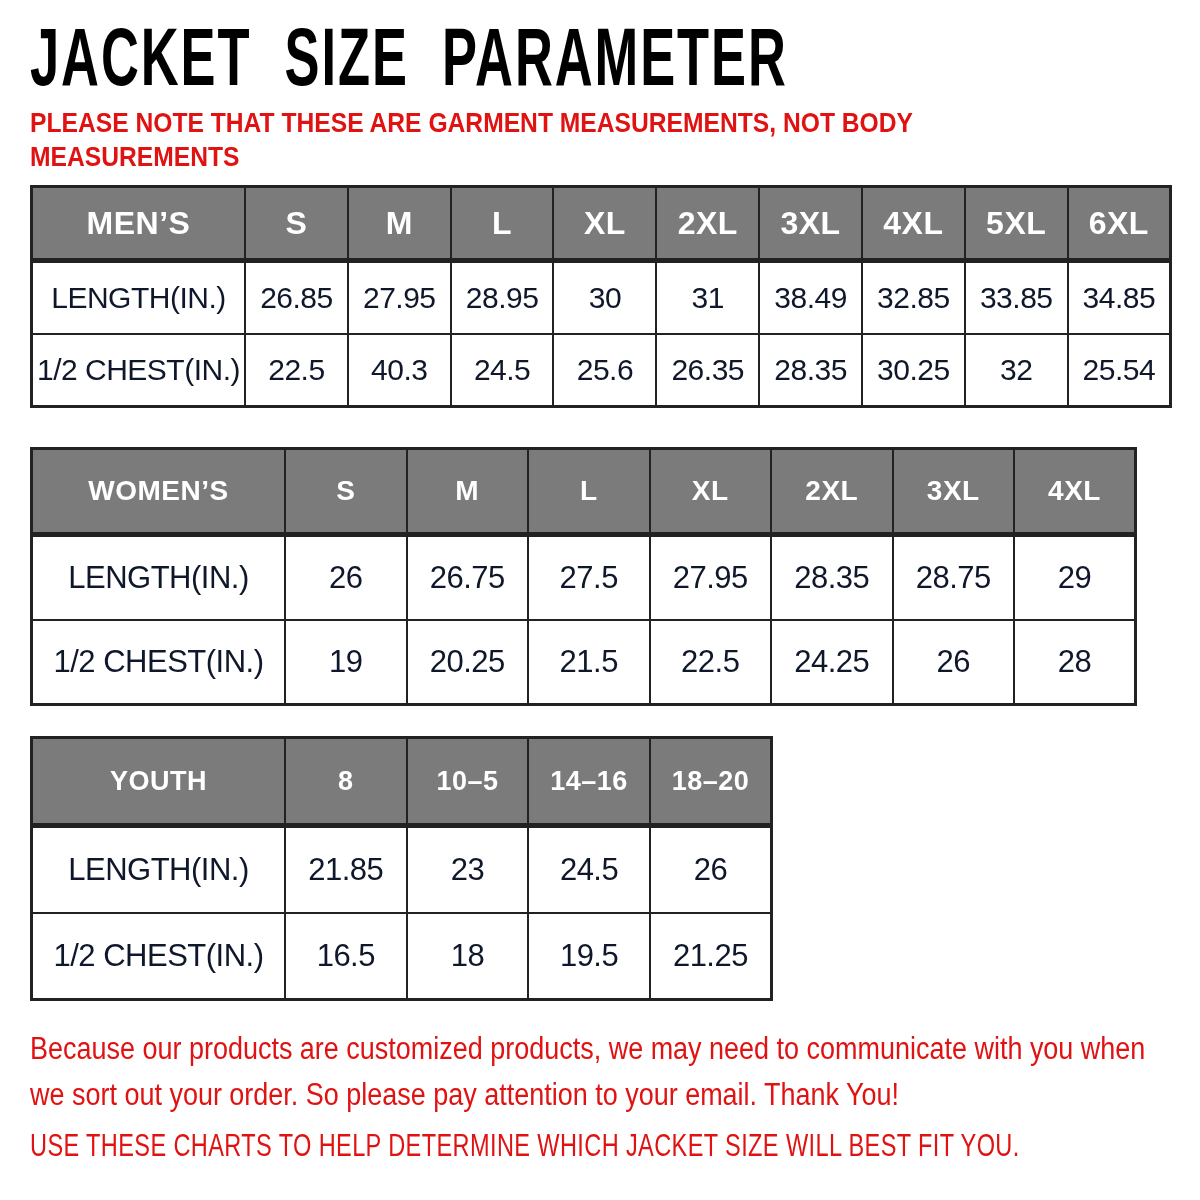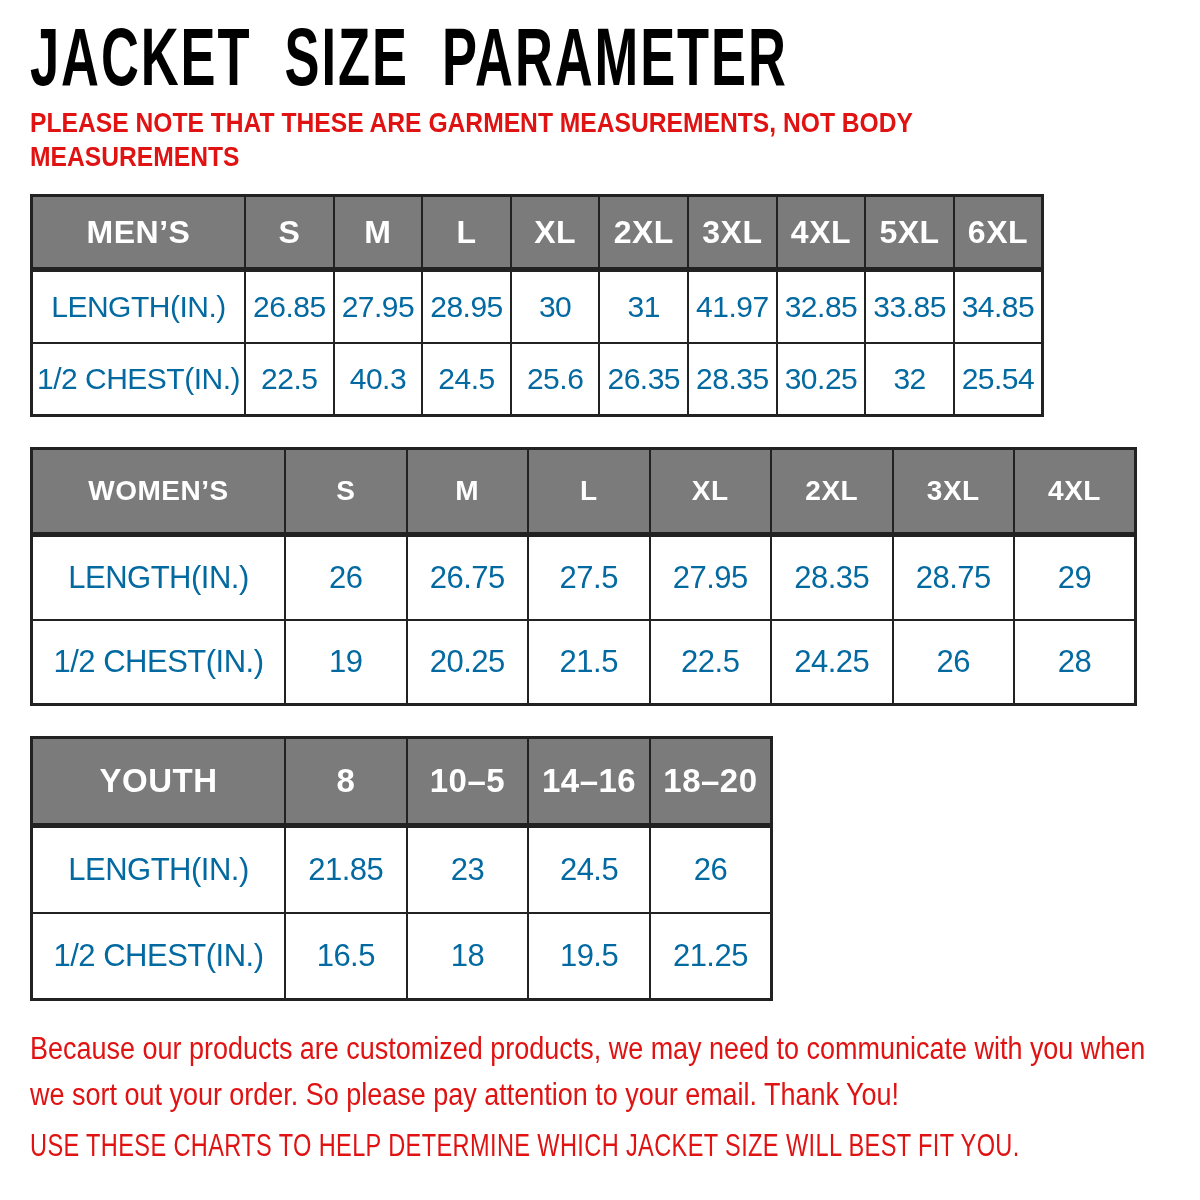--- a/index.html
+++ b/index.html
@@ -64,41 +64,41 @@
     overflow: hidden;
   }
   table.size-table th {
     background: var(--header-bg, #7b7b7b);
     color: var(--header-text, #fff);
     font-weight: bold;
     border-bottom: 5px solid var(--border-color, #222);
     letter-spacing: 0.5px;
   }
   table.size-table td {
-    color: #0369a1;
+    color: #0f172a;
     font-weight: normal;
     letter-spacing: -0.5px;
   }
   table.size-table td.row-label {
     font-weight: normal;
     letter-spacing: -0.5px;
   }
 
-  .tbl-mens   { top: 194px; width: 1014px; }
+  .tbl-mens   { top: 185px; width: 1142px; }
   .tbl-mens th   { height: 70px; font-size: 32px; }
   .tbl-mens td   { height: 70px; font-size: 30px; }
   .tbl-mens .c0  { width: 211px; }
 
   .tbl-womens { top: 447px; width: 1107px; }
   .tbl-womens th { height: 82px; font-size: 28px; }
   .tbl-womens td { height: 82px; font-size: 31px; }
   .tbl-womens .c0 { width: 251px; }
 
   .tbl-youth  { top: 736px; width: 743px; }
-  .tbl-youth th  { height: 84px; font-size: 33px; }
+  .tbl-youth th  { height: 84px; font-size: 27px; }
   .tbl-youth td  { height: 84px; font-size: 31px; }
   .tbl-youth .c0 { width: 251px; }
 
   
   .footer-note {
     position: absolute;
     left: 30px;
     top: 1026px;
     width: 1330px;
     font-size: 31px;
@@ -142,21 +142,21 @@
       </tr>
     </thead>
     <tbody>
       <tr>
         <td class="c0 row-label">LENGTH(IN.)</td>
         <td>26.85</td>
         <td>27.95</td>
         <td>28.95</td>
         <td>30</td>
         <td>31</td>
-        <td>41.97</td>
+        <td>38.49</td>
         <td>32.85</td>
         <td>33.85</td>
         <td>34.85</td>
       </tr>
       <tr>
         <td class="c0 row-label">1/2 CHEST(IN.)</td>
         <td>22.5</td>
         <td>40.3</td>
         <td>24.5</td>
         <td>25.6</td>

